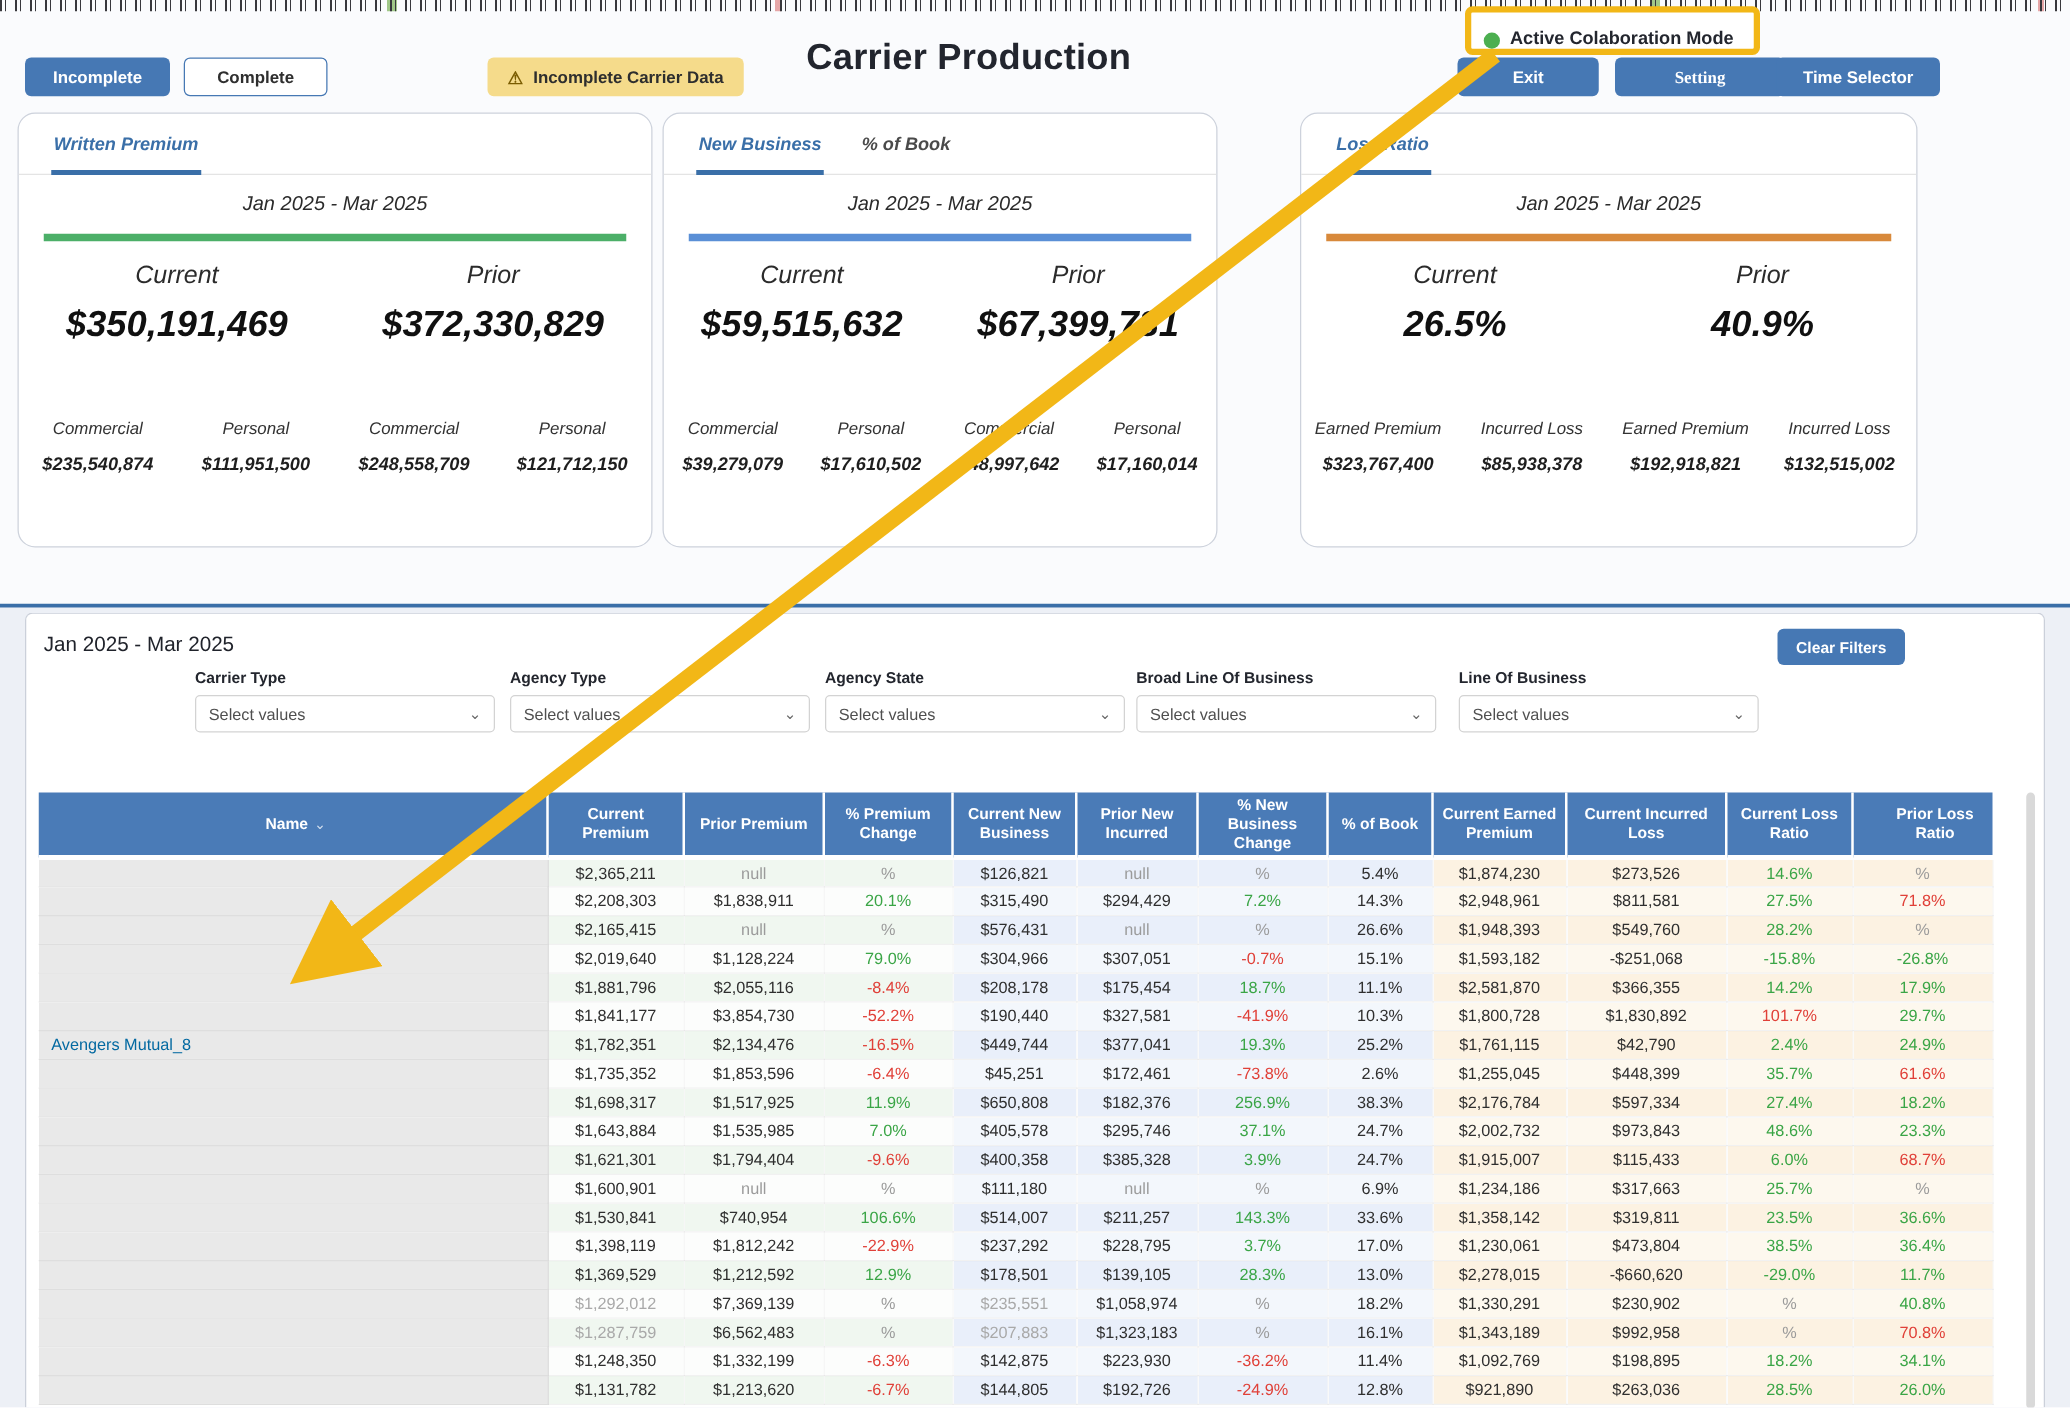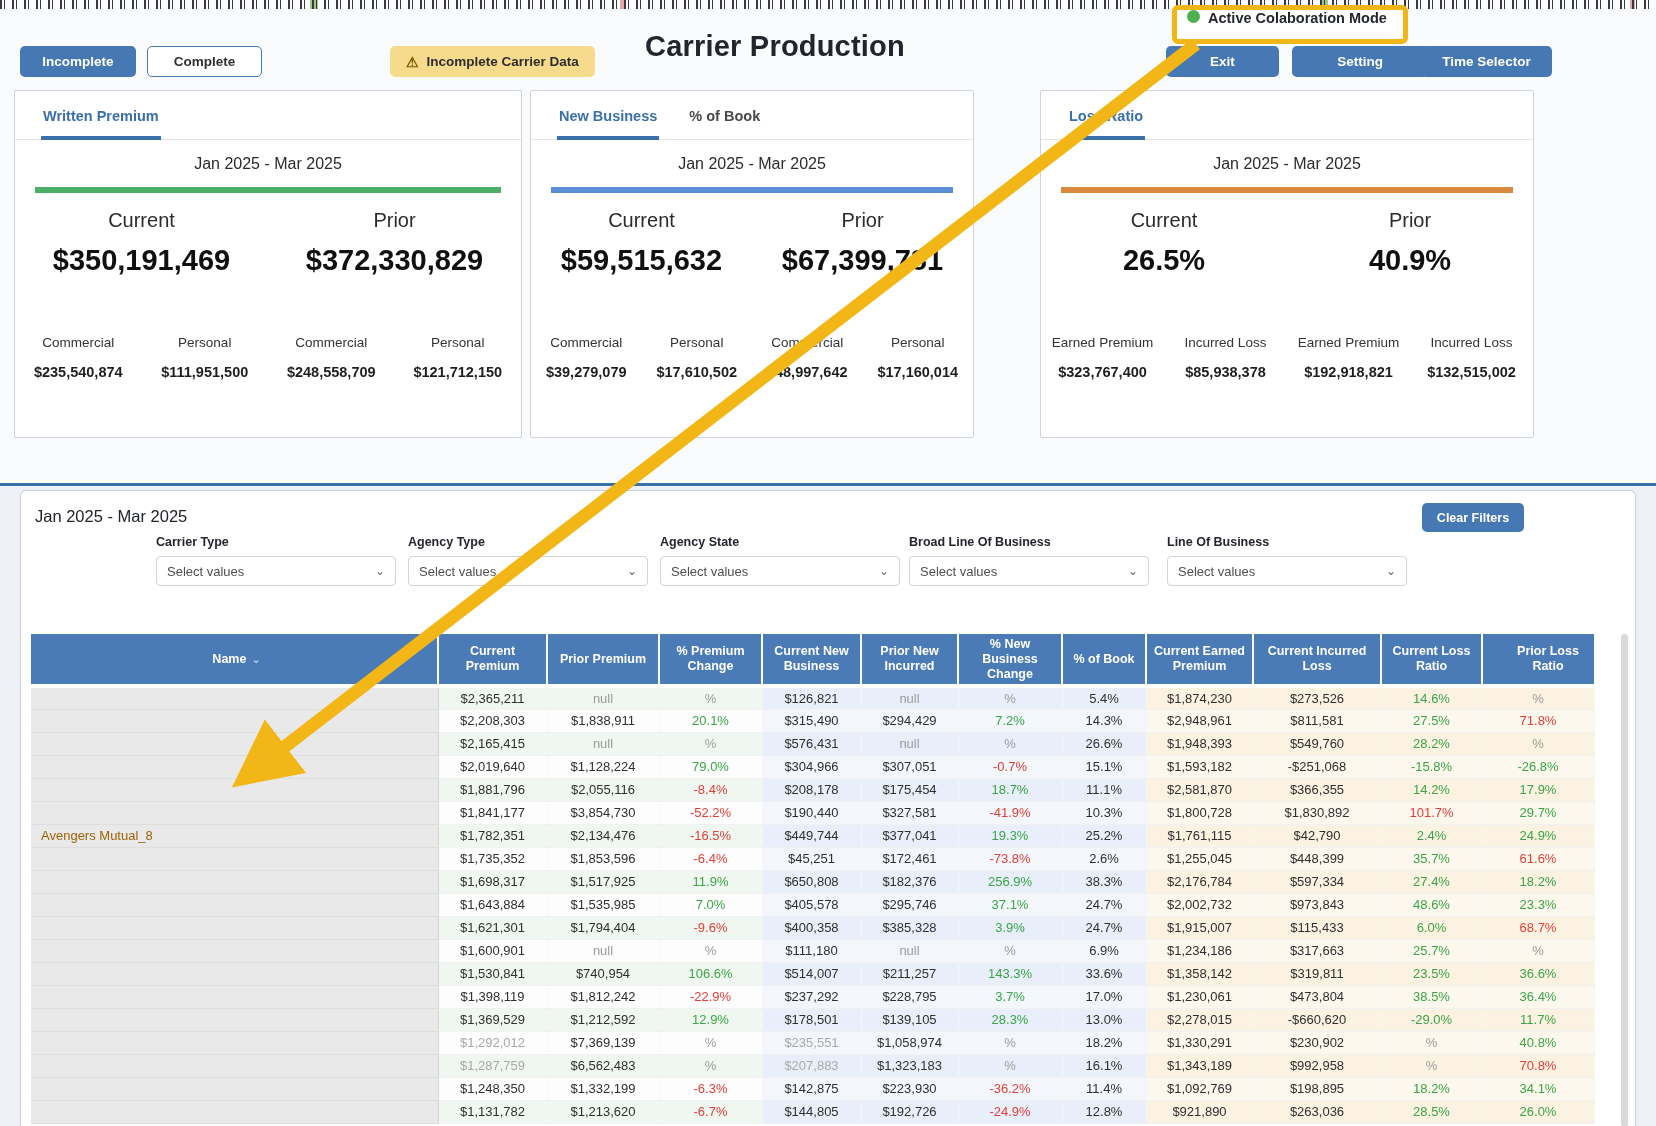--- a/index.html
+++ b/index.html
@@ -24,47 +24,47 @@
   .btn{
     position:absolute; height:31px; border:none; border-radius:5px;
     background:#4678b4; color:#fff; font-weight:bold; font-size:13.5px;
     font-family:"Liberation Sans",sans-serif; cursor:pointer;
     display:flex; align-items:center; justify-content:center;
   }
   .btn.ghost{ background:#fff; border:1px solid #4678b4; color:#2f2f2f; }
   #btn-incomplete{ left:20px; top:46px; width:116px; }
   #btn-complete{ left:147px; top:46px; width:115px; }
   #btn-exit{ left:1166px; top:46px; width:113px; }
-  #btn-setting{ left:1292px; top:46px; width:136px; }
+  #btn-setting{ left:1292px; top:46px; width:136px;font-family:Liberation Serif, serif; }
   #btn-time{ left:1421px; top:46px; width:131px; }
   .warn-badge{
     position:absolute; left:390px; top:46px; height:31px; padding:0 16px;
     background:#f5db8b; border-radius:5px; display:flex; align-items:center; gap:8px;
     font-size:13.5px; font-weight:bold; color:#2e2e2e;
   }
   .warn-badge .tri{ font-size:14px; color:#7a5c00; }
   .page-title{
     position:absolute; left:545px; top:30px; width:460px; text-align:center;
     font-size:29px; font-weight:bold; color:#22252e; letter-spacing:.2px;
   }
   .collab{
     position:absolute; left:1172px; top:5px; width:236px; height:39px; z-index:60;
     background:#fff; border:5px solid #f2b717; border-radius:6px;
-    display:flex; align-items:flex-start; gap:8px; padding:0 10px;
+    display:flex; align-items:flex-end; gap:8px; padding:0 10px;
     font-size:14.5px; font-weight:600; color:#23262e;
   }
   .collab .dot{ width:13px; height:13px; border-radius:50%; background:#4caf50; flex:0 0 auto; }
 
   
   .anno{ position:absolute; left:0; top:0; z-index:50; pointer-events:none; }
 
   
   .card{
     position:absolute; top:90px; height:348px; background:#fff;
-    border:1.5px solid #cdd2dc; border-radius:2px;
+    border:1.5px solid #cdd2dc; border-radius:14px;font-style:italic;
   }
   #card-0{ left:14px;  width:508px; }
   #card-1{ left:530px; width:444px; }
   #card-2{ left:1040px;width:494px; }
   .card .tabs{ display:flex; gap:28px; padding:0 26px; border-bottom:1px solid #e4e4e4; }
   .card .tab{
     padding:17px 2px 12px; font-size:14.5px; font-weight:bold; color:#4a4a4a;
     border-bottom:4px solid transparent; margin-bottom:-1px; cursor:pointer;
   }
   .card .tab.active{ color:#3a6fa8; border-bottom-color:#3a6fa8; }
@@ -108,21 +108,21 @@
   .tbl th:first-child{ text-align:center; padding-left:10px; }
   .tbl th:last-child{ border-right:none;padding-left:24px; }
   .tbl th .sort{ font-size:11px; color:#d9e3f0; margin-left:5px; font-weight:normal; }
   .tbl td{
     height:23px; font-size:13px; text-align:center; padding:0 4px;
     border-bottom:1px solid rgba(0,0,0,.055); border-right:1px solid rgba(0,0,0,.035);
     white-space:nowrap; overflow:hidden;
   }
   .tbl td.col-name{
     background:#e9e9e9; text-align:left; padding-left:10px;
-    border-right:1px solid #d5d5d5; border-bottom:1px solid #dedede; color:#a16207;
+    border-right:1px solid #d5d5d5; border-bottom:1px solid #dedede; color:#0369a1;
   }
   .tbl td.col-prem{ background:#fcfdfc; }
   .tbl tr.odd td.col-prem{ background:#f0f7f0; }
   .tbl td.col-nb{ background:#f3f7fc; }
   .tbl tr.odd td.col-nb{ background:#e9effa; }
   .tbl td.col-earn{ background:#fdf8ee; }
   .tbl tr.odd td.col-earn{ background:#fcf2e2; }
   .c-d{ color:#2f2f2f; } .c-m{ color:#9b9b9b; } .c-g{ color:#3aa546; }
   .c-r{ color:#e04038; } .c-x{ color:#a9a9a9; }
 

